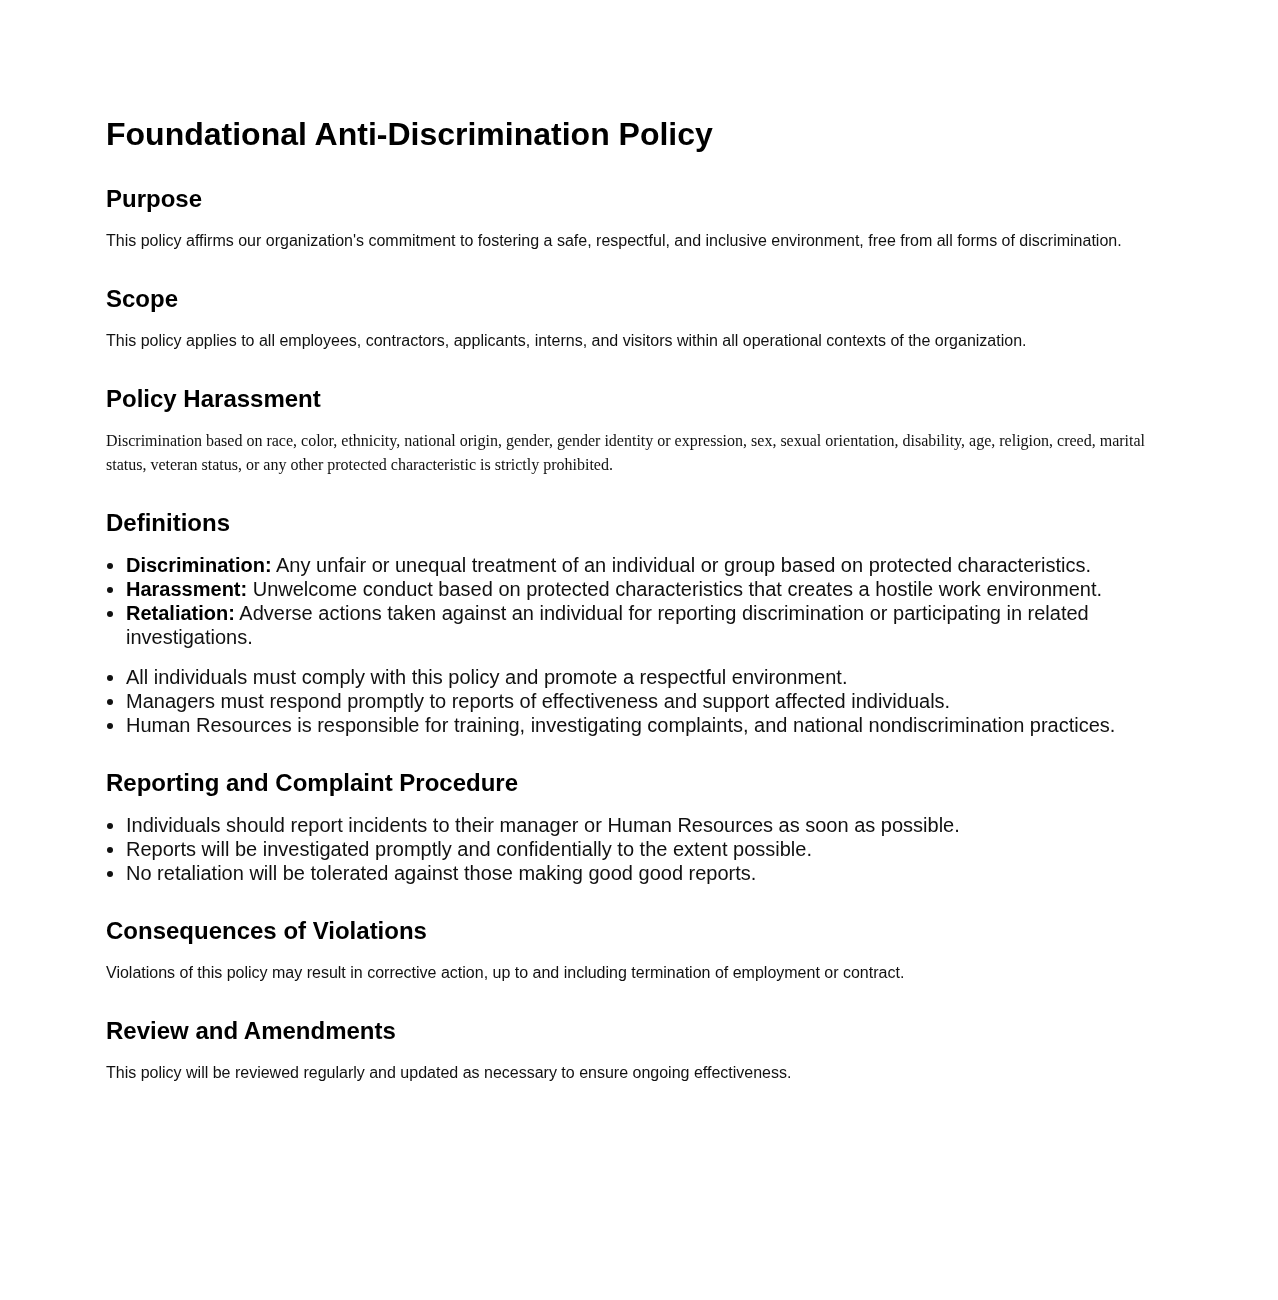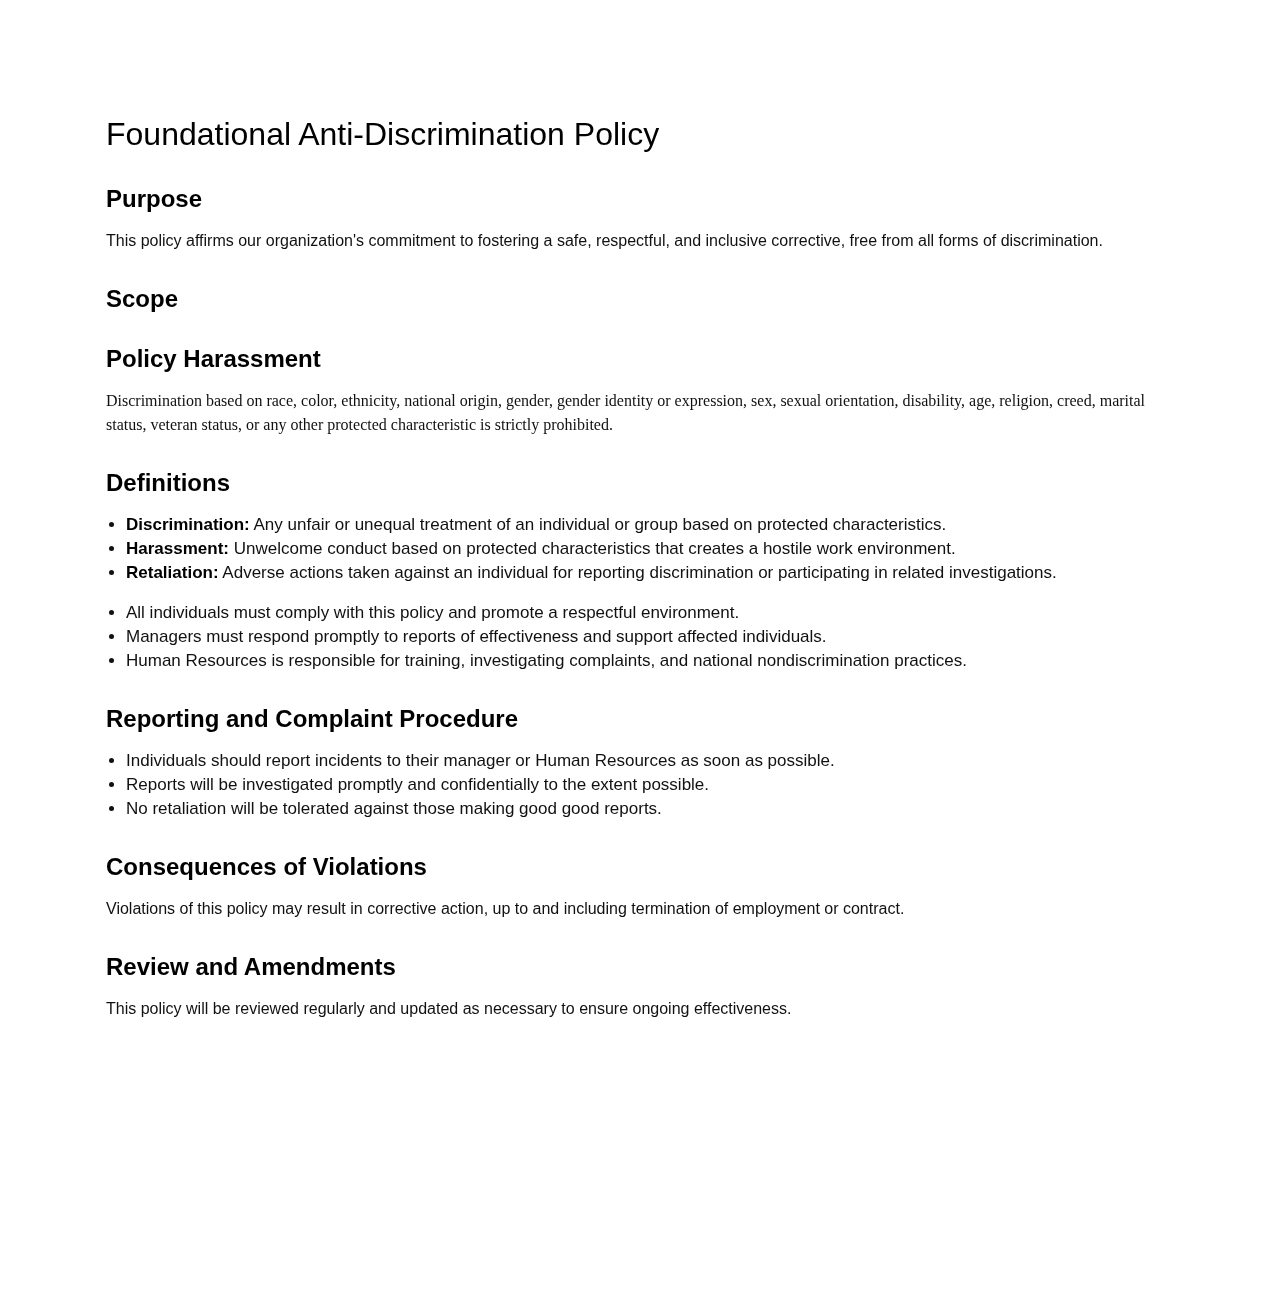--- a/index.html
+++ b/index.html
@@ -11,60 +11,61 @@
     color: #111111;
   }
   .doc {
     padding: 116px 0 0 106px;
     width: 1050px;
     max-width: 1050px;
   }
   h1 {
     font-size: 32px;
     line-height: 37px;
-    font-weight: normal;
+    font-weight: bold;
     margin: 0 0 32px 0;
     color: #000;
   }
   h2 {
     font-size: 24px;
     line-height: 28px;
     font-weight: bold;
     margin: 32px 0 16px 0;
     color: #000;
   }
   .section:first-of-type h2 { margin-top: 4px; }
   p {
     font-size: 16px;
     line-height: 24px;
     margin: 0 0 16px 0;
   }
   ul {
     margin: 0 0 16px 0;
     padding-left: 20px;
-    font-size: 17px;
+    font-size: 20px;
     line-height: 24px;
   }
   li { margin: 0; padding: 0; }
   li strong { font-weight: bold; color: #000; }
   .wide-p { width: 1045px; font-family: Liberation Serif, serif; }
 </style>
 </head>
 <body>
 
 <div class="doc">
   <h1>Foundational Anti-Discrimination Policy</h1>
 
   <section class="section">
     <h2>Purpose</h2>
-    <p>This policy affirms our organization's commitment to fostering a safe, respectful, and inclusive corrective, free from all forms of discrimination.</p>
+    <p>This policy affirms our organization's commitment to fostering a safe, respectful, and inclusive environment, free from all forms of discrimination.</p>
   </section>
 
   <section class="section">
     <h2>Scope</h2>
+    <p>This policy applies to all employees, contractors, applicants, interns, and visitors within all operational contexts of the organization.</p>
   </section>
 
   <section class="section">
     <h2>Policy Harassment</h2>
     <p class="wide-p">Discrimination based on race, color, ethnicity, national origin, gender, gender identity or expression, sex, sexual orientation, disability, age, religion, creed, marital status, veteran status, or any other protected characteristic is strictly prohibited.</p>
   </section>
 
   <section class="section">
     <h2>Definitions</h2>
     <ul>

